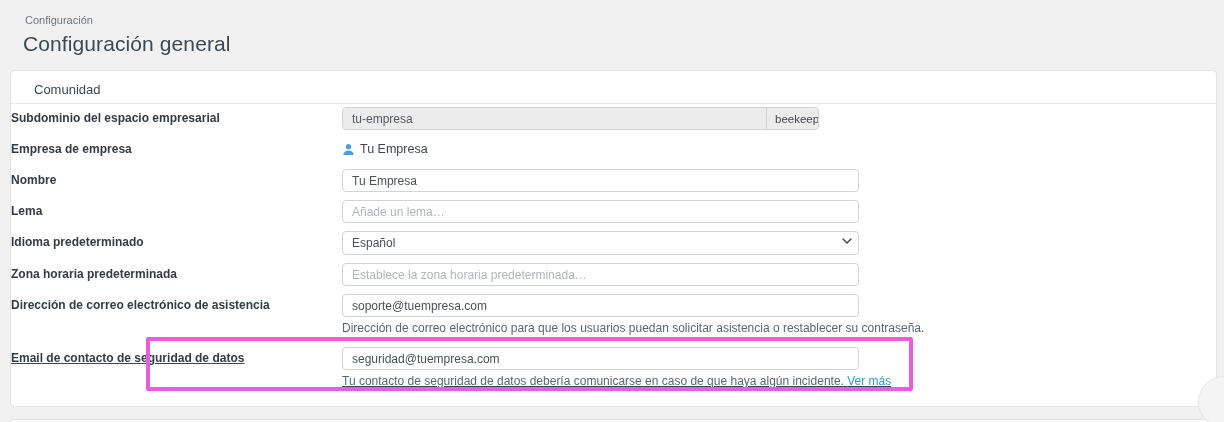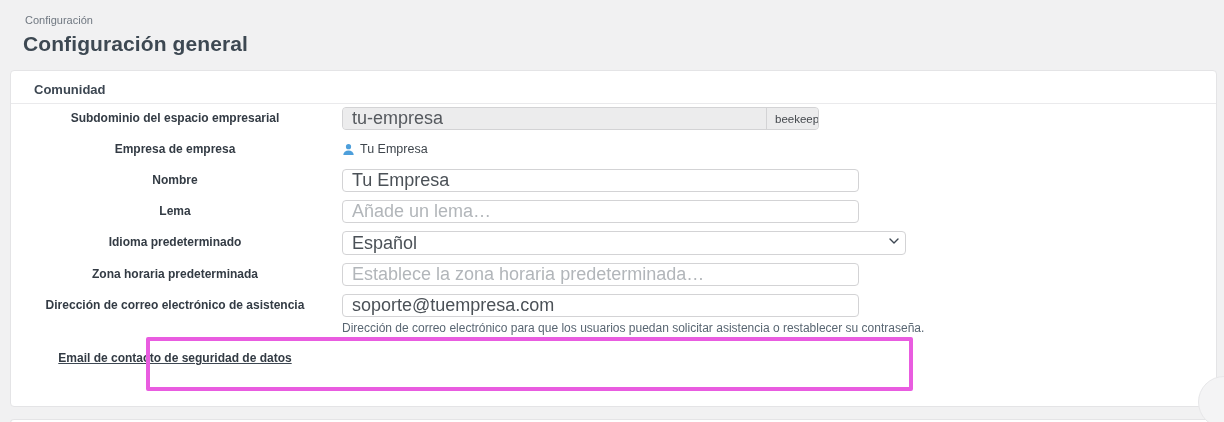--- a/index.html
+++ b/index.html
@@ -9,55 +9,54 @@
     background: #f1f1f2;
     position: relative;
     color: #3d4752;
   }
   .breadcrumb {
     position: absolute; left: 25px; top: 14px;
     font-size: 11px; color: #6f7780; text-align: center;
   }
   .page-title {
     position: absolute; left: 23px; top: 32px;
-    font-size: 21px; font-weight: 700; color: #3d4852;
+    font-size: 21px; font-weight: 400; color: #3d4852;
     letter-spacing: 0.1px;
   }
   .panel {
     position: absolute; left: 10px; top: 70px;
     width: 1207px; height: 337px;
     background: #ffffff;
     border: 1px solid #e4e4e6;
     border-radius: 4px;
   }
   .panel-header {
     height: 33px;
     padding: 11px 0 0 23px;
     font-size: 13px; color: #3d4752;
     border-bottom: 1px solid #eaeaec;
-    font-weight: bold;
   }
   .form { padding-top: 3px; }
   .form-row { display: flex; align-items: flex-start; margin-bottom: 8px; min-height: 23px; }
   .form-label {
     flex: 0 0 331px;
-    text-align: center;
+    text-align: left;
     padding-right: 3px;
     font-size: 12px; font-weight: bold; color: #333b44;
     line-height: 23px;
     white-space: nowrap;
   }
   .form-control { flex: 1; }
   .text-input, .select-input {
     width: 517px; height: 23px;
     border: 1px solid #d3d3d5;
     border-radius: 4px;
     padding: 0 9px;
     font-family: "Liberation Sans", "DejaVu Sans", sans-serif;
-    font-size: 18px; color: #4b5157;
+    font-size: 12px; color: #4b5157;
     background: #ffffff;
     outline: none;
   }
   .text-input::placeholder { color: #b2b6ba; opacity: 1; }
   .input-group {
     display: inline-flex;
     width: 477px; height: 23px;
     border: 1px solid #d3d3d5;
     border-radius: 4px;
     overflow: hidden;
@@ -70,21 +69,21 @@
   }
   .input-addon {
     display: flex; align-items: center;
     width: 52px; height: 21px;
     padding: 0 8px;
     border-left: 1px solid #d3d3d5;
     background: #ececed;
     font-size: 11.5px; color: #44484d;
     white-space: nowrap;
   }
-  .select-wrap { position: relative; width: 564px; }
+  .select-wrap { position: relative; width: 517px; }
   .select-input {
     appearance: none; -webkit-appearance: none;
     height: 24px; width: 100%;
   }
   .select-chevron {
     position: absolute; right: 7px; top: 7px;
     pointer-events: none; line-height: 0;
   }
   .account-link {
     display: inline-flex; align-items: center; gap: 5px;
@@ -201,20 +200,27 @@
     <div class="form-row row-support">
       <div class="form-label">Dirección de correo electrónico de asistencia</div>
       <div class="form-control">
         <input class="text-input" type="text" value="soporte@tuempresa.com" style="">
         <div class="help-text">Dirección de correo electrónico para que los usuarios puedan solicitar asistencia o restablecer su contraseña.</div>
       </div>
     </div>
 
     <div class="form-row row-security">
       <div class="form-label">Email de contacto de seguridad de datos</div>
+      <div class="form-control">
+        <input class="text-input" type="text" value="seguridad@tuempresa.com" style="">
+        <div class="help-text">
+          <span>Tu contacto de seguridad de datos debería comunicarse en caso de que haya algún incidente.</span>
+          <a class="help-link">Ver más</a>
+        </div>
+      </div>
     </div>
 
   </div>
 </div>
 
 <div class="highlight-box" style="border-color: rgb(233, 92, 224);"></div>
 <div class="fab-circle"></div>
 <div class="next-panel"></div>
 
 </body></html>

